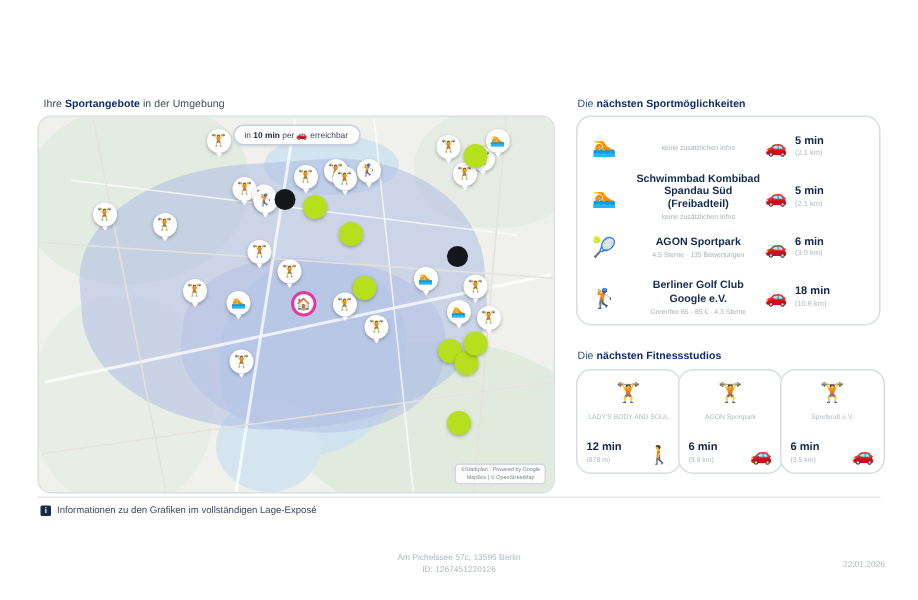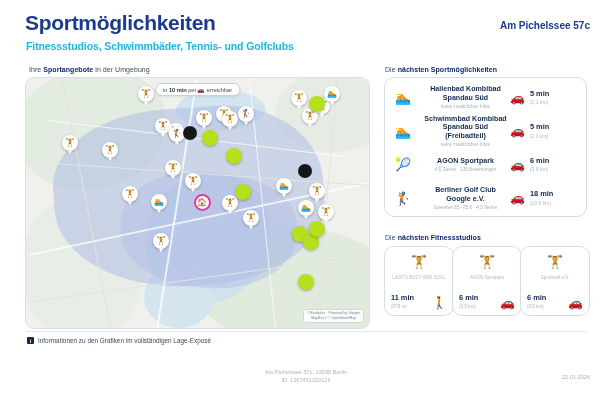--- a/index.html
+++ b/index.html
@@ -154,25 +154,20 @@
   .info-txt { font-size: 6.4px; color: #3d4a5c; }
   .ft-center { position: absolute; left: 0; right: 0; top: 368px; text-align: center;
      font-size: 5.6px; color: #aeb5bf; line-height: 1.5; }
   .ft-date { position: absolute; right: 22px; top: 374px; font-size: 5.6px; color: #aeb5bf; }
 </style>
 </head>
 <body>
 
 <div class="page">
 
-  <div class="hdr">
-    <div class="hdr-title">Sportmöglichkeiten</div>
-    <div class="hdr-sub">Fitnessstudios, Schwimmbäder, Tennis- und Golfclubs</div>
-    <div class="hdr-addr">Am Pichelssee 57c</div>
-  </div>
 
   <div class="map-label">
     <span>Ihre </span><b>Sportangebote</b><span> in der Umgebung</span>
   </div>
 
   <div class="map-wrap">
     <div class="map-canvas">
       <div class="lyr-land"></div>
       <div class="lyr-green-a"></div>
       <div class="lyr-green-b"></div>
@@ -299,21 +294,20 @@
 
   <div class="sec-label" style="left:385px;top:66px;">
     <span>Die </span><b>nächsten Sportmöglichkeiten</b>
   </div>
 
   <div class="card" style="left:384px;top:77px;width:203px;height:140px;">
     <div id="sports-rows">
         <div class="poi-row" style="top: 3px;">
           <div class="poi-ico" style="font-size:13px;color:#d4282a;">🏊</div>
           <div class="poi-mid">
-            <div class="poi-name">Hallenbad Kombibad Spandau Süd</div>
             <div class="poi-sub">keine zusätzlichen Infos</div>
           </div>
           <div class="poi-right">
             <span class="poi-car">🚗</span>
             <span>
               <div class="poi-time">5 min</div>
               <div class="poi-dist">(2.1 km)</div>
             </span>
           </div>
         </div>
@@ -365,21 +359,21 @@
   <div class="sec-label" style="left:385px;top:234px;">
     <span>Die </span><b>nächsten Fitnessstudios</b>
   </div>
 
   <div id="fitness-cards" style="position:absolute;left:384px;top:246px;width:203px;height:70px;">
       <div class="fit-card" style="left: 0px;">
         <div class="fit-ico" style="color:#d4282a;">🏋</div>
         <div class="fit-name">LADY'S BODY AND SOUL</div>
         <div class="fit-foot">
           <span>
-            <div class="fit-time">11 min</div>
+            <div class="fit-time">12 min</div>
             <div class="fit-dist">(878 m)</div>
           </span>
           <span class="fit-mode">🚶</span>
         </div>
       </div>
       <div class="fit-card" style="left: 68px;">
         <div class="fit-ico" style="color:#d4282a;">🏋</div>
         <div class="fit-name">AGON Sportpark</div>
         <div class="fit-foot">
           <span>

